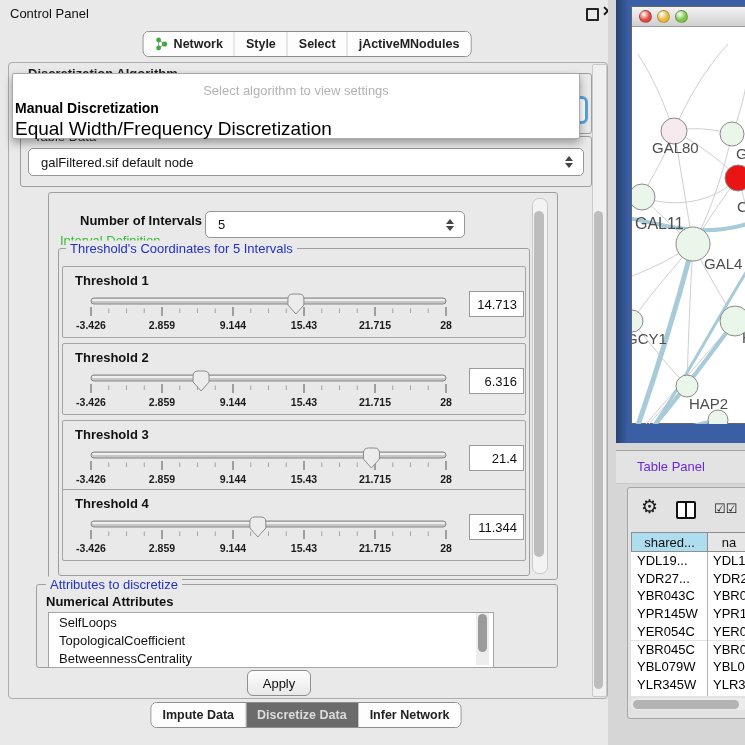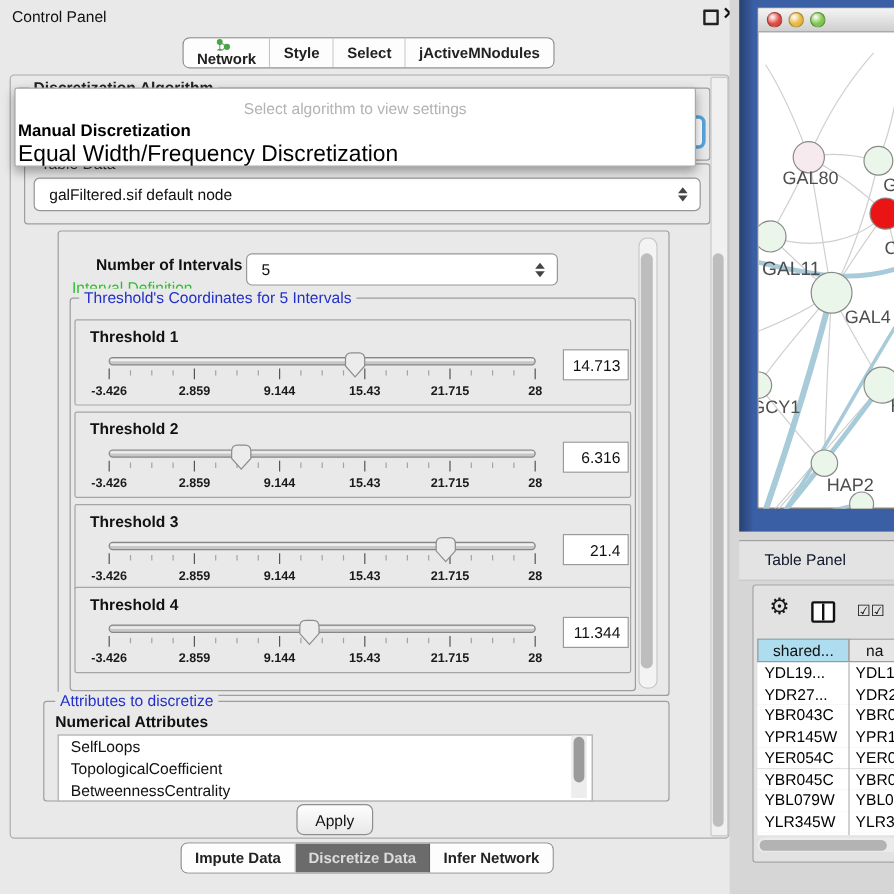--- a/index.html
+++ b/index.html
@@ -6,21 +6,21 @@
     font-family:"Liberation Sans",sans-serif;background:#E9E9E9;}
   #root{position:absolute;left:0;top:0;width:745px;height:745px;}
   .abs{position:absolute;}
   
   #control-panel{left:0;top:0;width:620px;height:745px;background:#E9E9E9;}
   #cp-title{left:10px;top:6px;font-size:13px;color:#111;}
   #float-icon{left:586px;top:8px;width:9px;height:9px;border:2px solid #222;border-radius:1px;}
   #close-icon{left:602px;top:3px;font-size:14px;font-weight:bold;color:#111;}
   .tabbar{display:flex;background:#FFF;border:1px solid #8E8E8E;border-radius:6px;overflow:hidden;height:24px;}
   .tabseg{display:flex;align-items:center;justify-content:center;padding:0 11px;font-size:12.5px;
-    font-weight:bold;color:#222;border-right:1px solid #C4C4C4;white-space:nowrap;background:#FDFDFD;flex-direction:column;}
+    font-weight:bold;color:#222;border-right:1px solid #C4C4C4;white-space:nowrap;background:#FDFDFD;}
   .tabseg:last-child{border-right:none;}
   .tabseg.active{background:#6B6B6B;color:#DCDCDC;border-right-color:#5E5E5E;}
   #top-tabs{left:307px;top:31px;transform:translateX(-50%);}
   #bottom-tabs{left:306px;top:702px;transform:translateX(-50%);}
   #content-panel{left:8px;top:62px;width:598px;height:635px;border:1px solid #ACACAC;border-radius:4px;background:#E9E9E9;}
   .group{position:absolute;border:1px solid #9E9E9E;border-radius:3px;}
   .group-title{position:absolute;background:#E9E9E9;padding:0 4px;font-size:13px;white-space:nowrap;transform:translateY(-50%);}
   .g-green{color:#2FBF2F;margin-top:48px;} .g-blue{color:#2230C8;} .g-dark{color:#222;font-weight:bold;}
   .combo{position:absolute;background:#FFF;border:1px solid #979797;border-radius:5px;
     font-size:13px;color:#111;display:flex;align-items:center;padding-left:12px;box-sizing:border-box;}
@@ -54,21 +54,21 @@
     border:1px solid #8F8F8F;border-radius:6px;font-size:13px;color:#111;display:flex;align-items:center;justify-content:center;}
   
   #right-bg{left:608px;top:0;width:137px;height:745px;background:#D6D6D6;}
   #net-frame{left:616px;top:0;width:129px;height:443px;background:linear-gradient(90deg,#27406F,#3A5FA5 12px);}
   #net-window{left:631px;top:6px;width:114px;height:418px;background:#FFF;border:1px solid #666;border-right:none;box-sizing:border-box;}
   #net-titlebar{left:0;top:0;width:114px;height:19px;background:linear-gradient(#F4F4F4,#CFCFCF);border-bottom:1px solid #9A9A9A;}
   .light{position:absolute;top:3px;width:13px;height:13px;border-radius:50%;border:1px solid rgba(0,0,0,0.25);box-sizing:border-box;}
   #net-canvas{left:0;top:19px;width:113px;height:398px;overflow:hidden;}
   #table-panel-header{left:616px;top:450px;width:129px;height:32px;background:#E3E3E3;
     border-top:1px solid #A0A0A0;border-bottom:1px solid #C8C8C8;}
-  #table-panel-title{left:21px;top:8px;font-size:13px;color:#0f172a;}
+  #table-panel-title{left:21px;top:8px;font-size:13px;color:#6d28d9;}
   #table-panel-box{left:627px;top:487px;width:124px;height:230px;background:#E2E2E2;border:1px solid #A5A5A5;border-radius:3px;}
   #gear-icon{left:13px;top:9px;font-size:19px;color:#1A1A1A;line-height:19px;}
   #split-icon{left:48px;top:13px;width:20px;height:18px;border:2px solid #111;border-radius:2px;background:#FFF;box-sizing:border-box;}
   #split-icon:before{content:"";position:absolute;left:7px;top:0;width:2px;height:14px;background:#111;}
   #check-icons{left:86px;top:13px;font-size:13px;color:#111;letter-spacing:0px;}
   #tp-table{left:3px;top:44px;width:120px;height:164px;overflow:hidden;}
   .hdr-cell{position:absolute;top:0;height:20px;font-size:13px;color:#111;display:flex;align-items:center;
     justify-content:center;border:1px solid #8E8E8E;box-sizing:border-box;}
   .tp-row{position:absolute;left:0;width:120px;height:17.7px;background:#FFF;font-size:13px;color:#000;}
   .tp-c1{position:absolute;left:6px;top:1px;}

